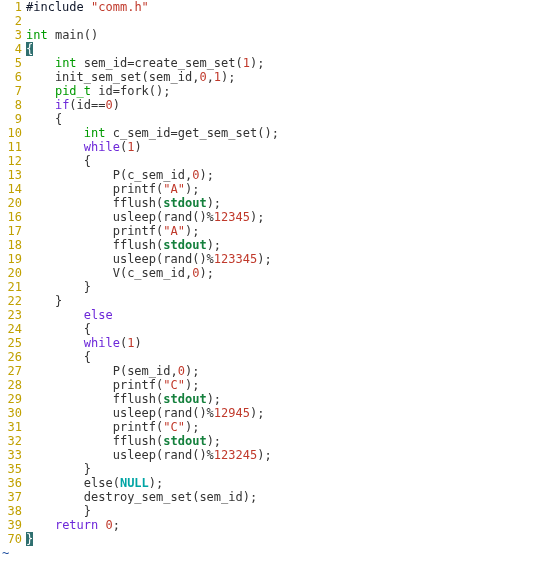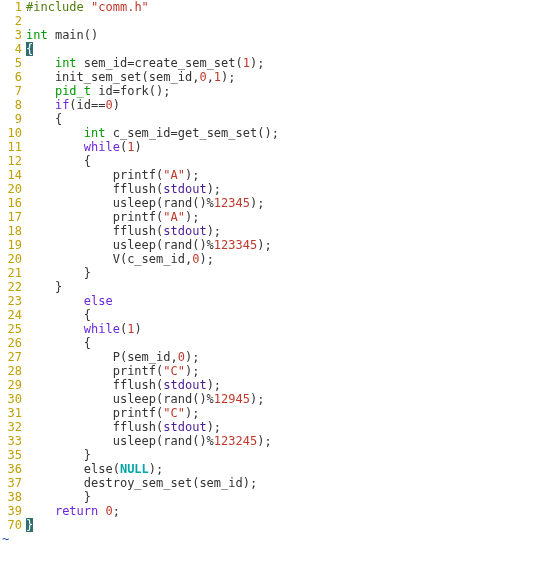--- a/index.html
+++ b/index.html
@@ -27,27 +27,27 @@
     color: #c0a000;
     text-align: right;
     padding-right: 4px;
     flex-shrink: 0;
     user-select: none;
   }
   .code {
     flex: 1;
     color: #333;
   }
-  .tok-pp    { color: #4d7c0f; }
+  .tok-pp    { color: #0f172a; }
   .tok-inc   { color: #c0392b; }
   .tok-kw    { color: #6d28d9; }
   .tok-type  { color: #009a00; }
   .tok-num   { color: #c0392b; }
   .tok-str   { color: #c0392b; }
-  .tok-ident { color: #4c1d95; }
+  .tok-ident { color: #15803d; font-weight: bold; }
   .tok-macro { color: #00a5a5; font-weight: bold; text-align: right; }
   .cursor-block {
     display: inline-block;
     background: #2f6f6f;
     color: #fff;
     width: 7px;
   }
   .tilde {
     color: #2050a0;
     padding-left: 2px;
@@ -62,20 +62,21 @@
     <div class="line"><div class="gutter">3</div><div class="code"><span class="tok-type">int</span><span> main()</span></div></div>
     <div class="line"><div class="gutter">4</div><div class="code"><span class="cursor-block">{</span></div></div>
     <div class="line"><div class="gutter">5</div><div class="code"><span>    </span><span class="tok-type">int</span><span> sem_id=create_sem_set(</span><span class="tok-num">1</span><span>);</span></div></div>
     <div class="line"><div class="gutter">6</div><div class="code"><span>    init_sem_set(sem_id,</span><span class="tok-num">0</span><span>,</span><span class="tok-num">1</span><span>);</span></div></div>
     <div class="line"><div class="gutter">7</div><div class="code"><span>    </span><span class="tok-type">pid_t</span><span> id=fork();</span></div></div>
     <div class="line"><div class="gutter">8</div><div class="code"><span>    </span><span class="tok-kw">if</span><span>(id==</span><span class="tok-num">0</span><span>)</span></div></div>
     <div class="line"><div class="gutter">9</div><div class="code"><span>    {</span></div></div>
     <div class="line"><div class="gutter">10</div><div class="code"><span>        </span><span class="tok-type">int</span><span> c_sem_id=get_sem_set();</span></div></div>
     <div class="line"><div class="gutter">11</div><div class="code"><span>        </span><span class="tok-kw">while</span><span>(</span><span class="tok-num">1</span><span>)</span></div></div>
     <div class="line"><div class="gutter">12</div><div class="code"><span>        {</span></div></div>
+    <div class="line"><div class="gutter">13</div><div class="code"><span>            P(c_sem_id,</span><span class="tok-num">0</span><span>);</span></div></div>
     <div class="line"><div class="gutter">14</div><div class="code"><span>            printf(</span><span class="tok-str">"A"</span><span>);</span></div></div>
     <div class="line"><div class="gutter">20</div><div class="code"><span>            fflush(</span><span class="tok-ident">stdout</span><span>);</span></div></div>
     <div class="line"><div class="gutter">16</div><div class="code"><span>            usleep(rand()%</span><span class="tok-num">12345</span><span>);</span></div></div>
     <div class="line"><div class="gutter">17</div><div class="code"><span>            printf(</span><span class="tok-str">"A"</span><span>);</span></div></div>
     <div class="line"><div class="gutter">18</div><div class="code"><span>            fflush(</span><span class="tok-ident">stdout</span><span>);</span></div></div>
     <div class="line"><div class="gutter">19</div><div class="code"><span>            usleep(rand()%</span><span class="tok-num">123345</span><span>);</span></div></div>
     <div class="line"><div class="gutter">20</div><div class="code"><span>            V(c_sem_id,</span><span class="tok-num">0</span><span>);</span></div></div>
     <div class="line"><div class="gutter">21</div><div class="code"><span>        }</span></div></div>
     <div class="line"><div class="gutter">22</div><div class="code"><span>    }</span></div></div>
     <div class="line"><div class="gutter">23</div><div class="code"><span>        </span><span class="tok-kw">else</span></div></div>

